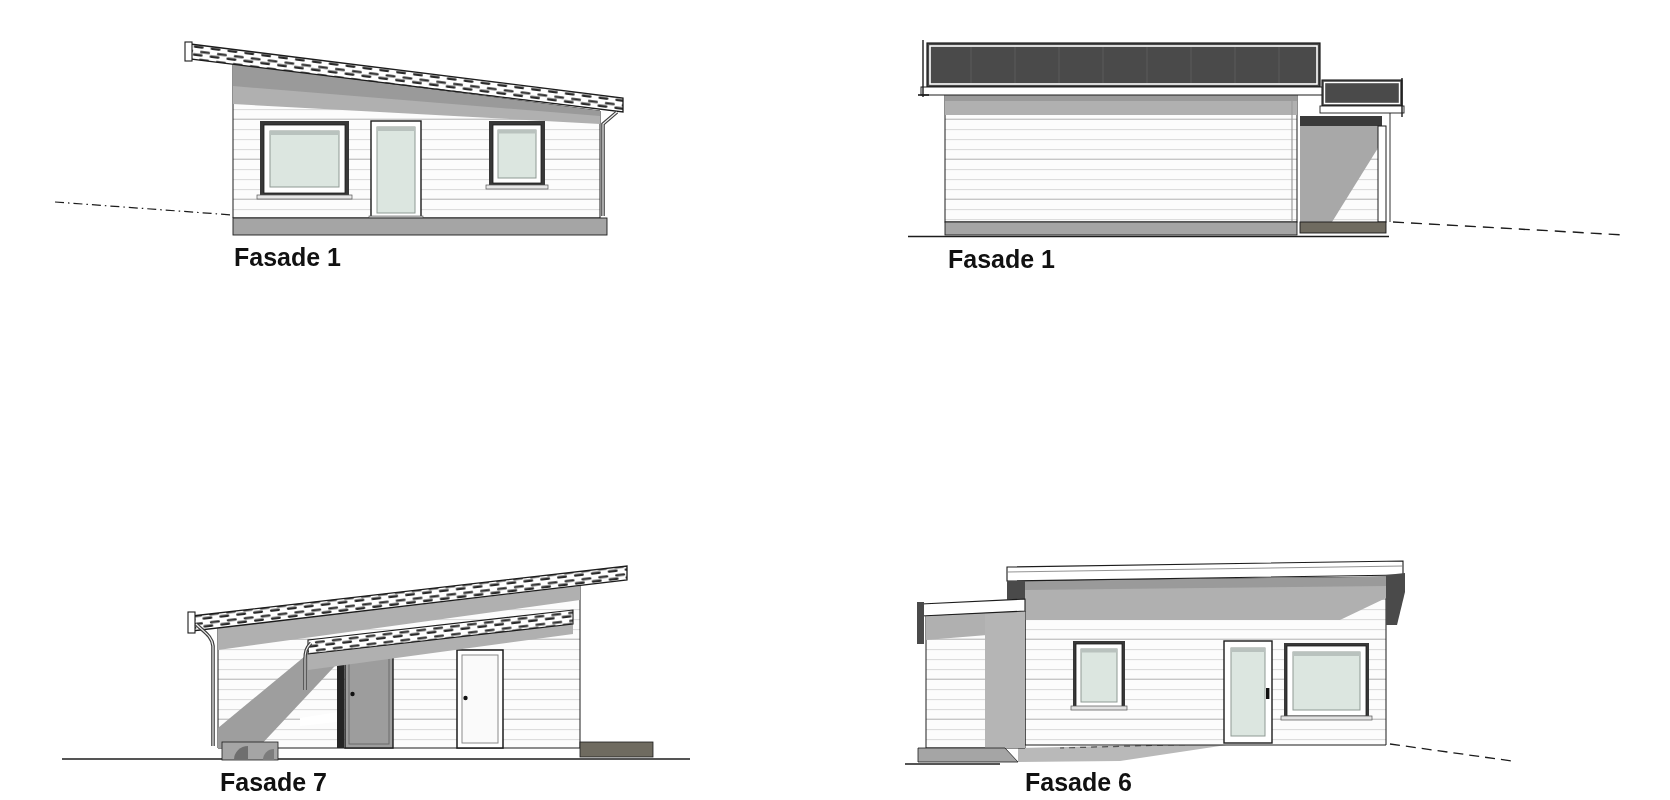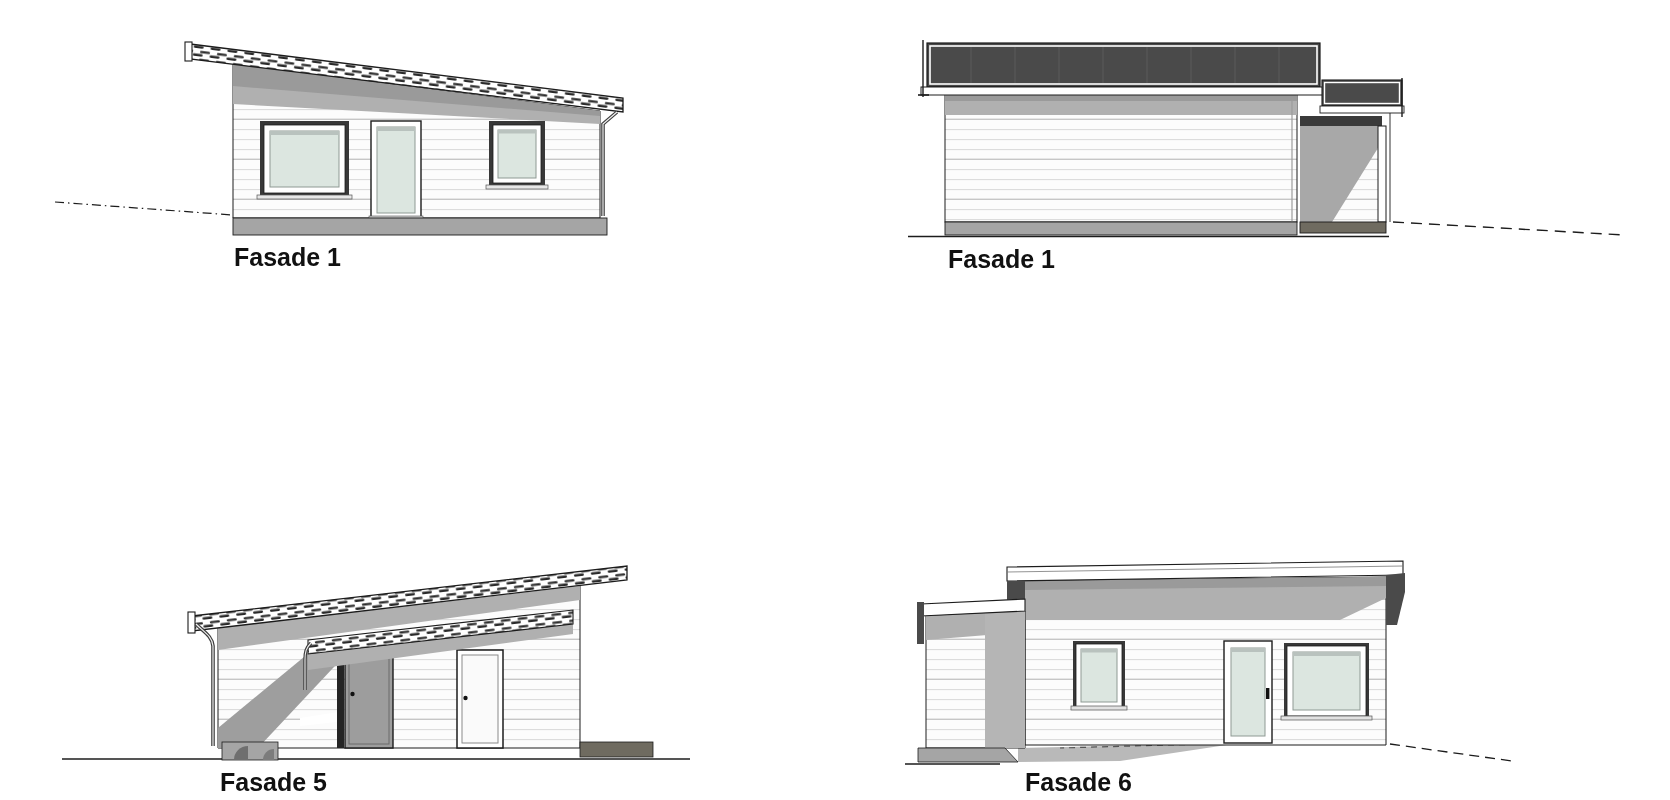--- a/index.html
+++ b/index.html
@@ -231,15 +231,15 @@
       <polygon points="921,604 1025,599 1025,611 921,616" style="fill:#ffffff;stroke:var(--ink);stroke-width:1.1"></polygon>
       <rect x="917" y="602" width="7" height="42" style="fill:var(--roof-dark)"></rect>
       <polygon points="918,748 1005,748 1018,762 918,762" style="fill:var(--foundation);stroke:var(--ink);stroke-width:0.8"></polygon>
       <line x1="905" y1="764" x2="1000" y2="764" style="stroke:var(--ink);stroke-width:1.3"></line>
     </g>
   </g>
 </svg>
 
 <div class="flabel" style="left:234px;top:243px">Fasade 1</div>
 <div class="flabel" style="left:948px;top:245px">Fasade 1</div>
-<div class="flabel" style="left:220px;top:768px">Fasade 5</div>
+<div class="flabel" style="left:220px;top:768px">Fasade 7</div>
 <div class="flabel" style="left:1025px;top:768px">Fasade 6</div>
 </div>
 
 </body></html>

